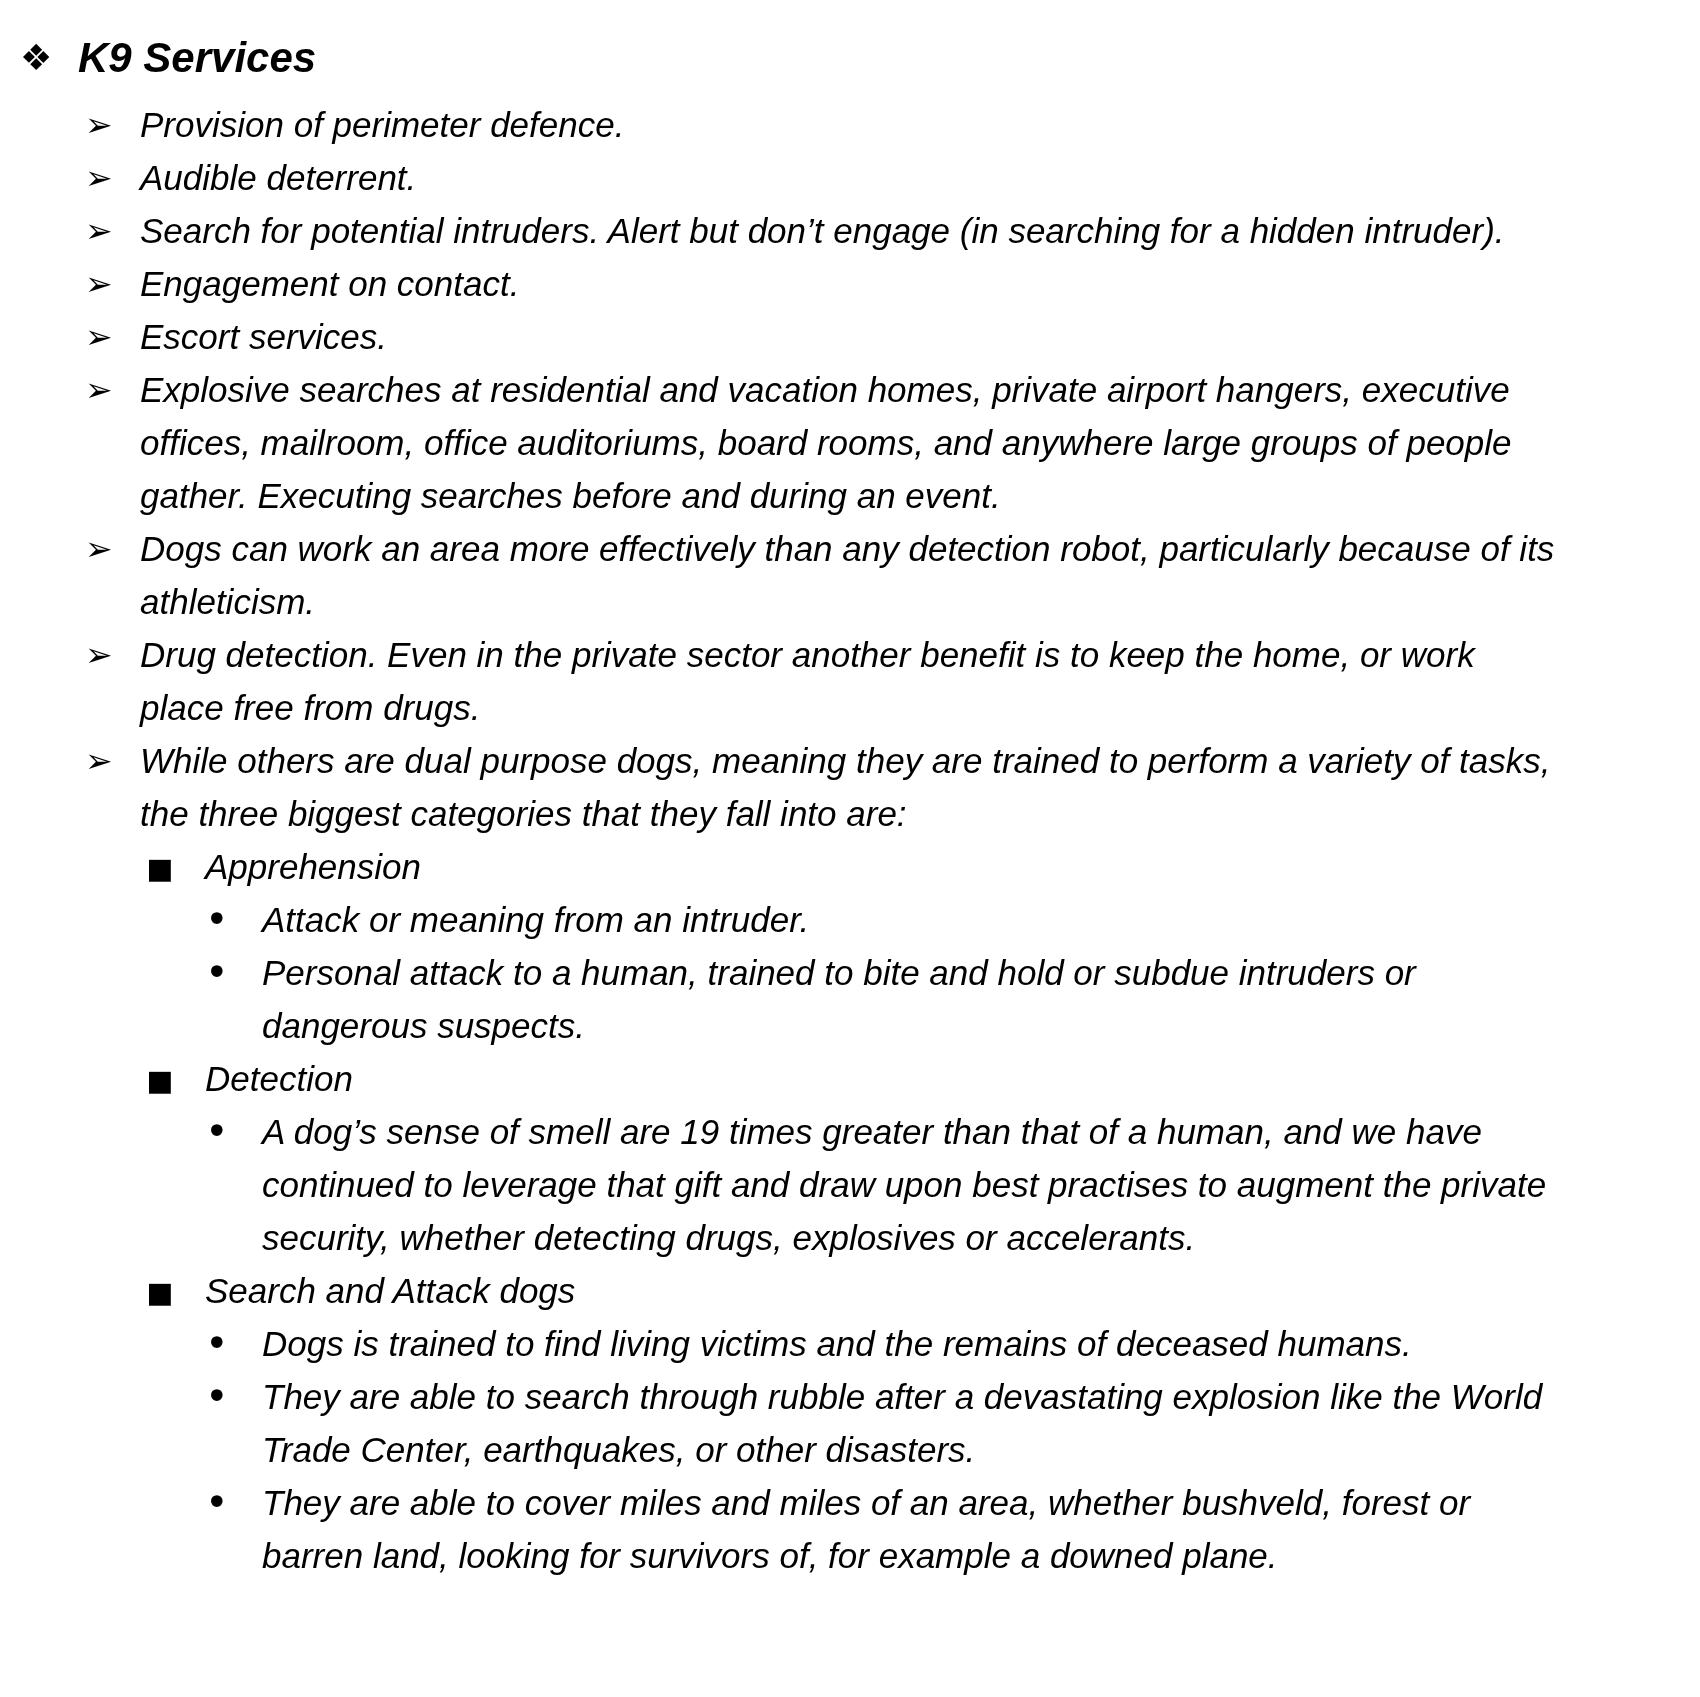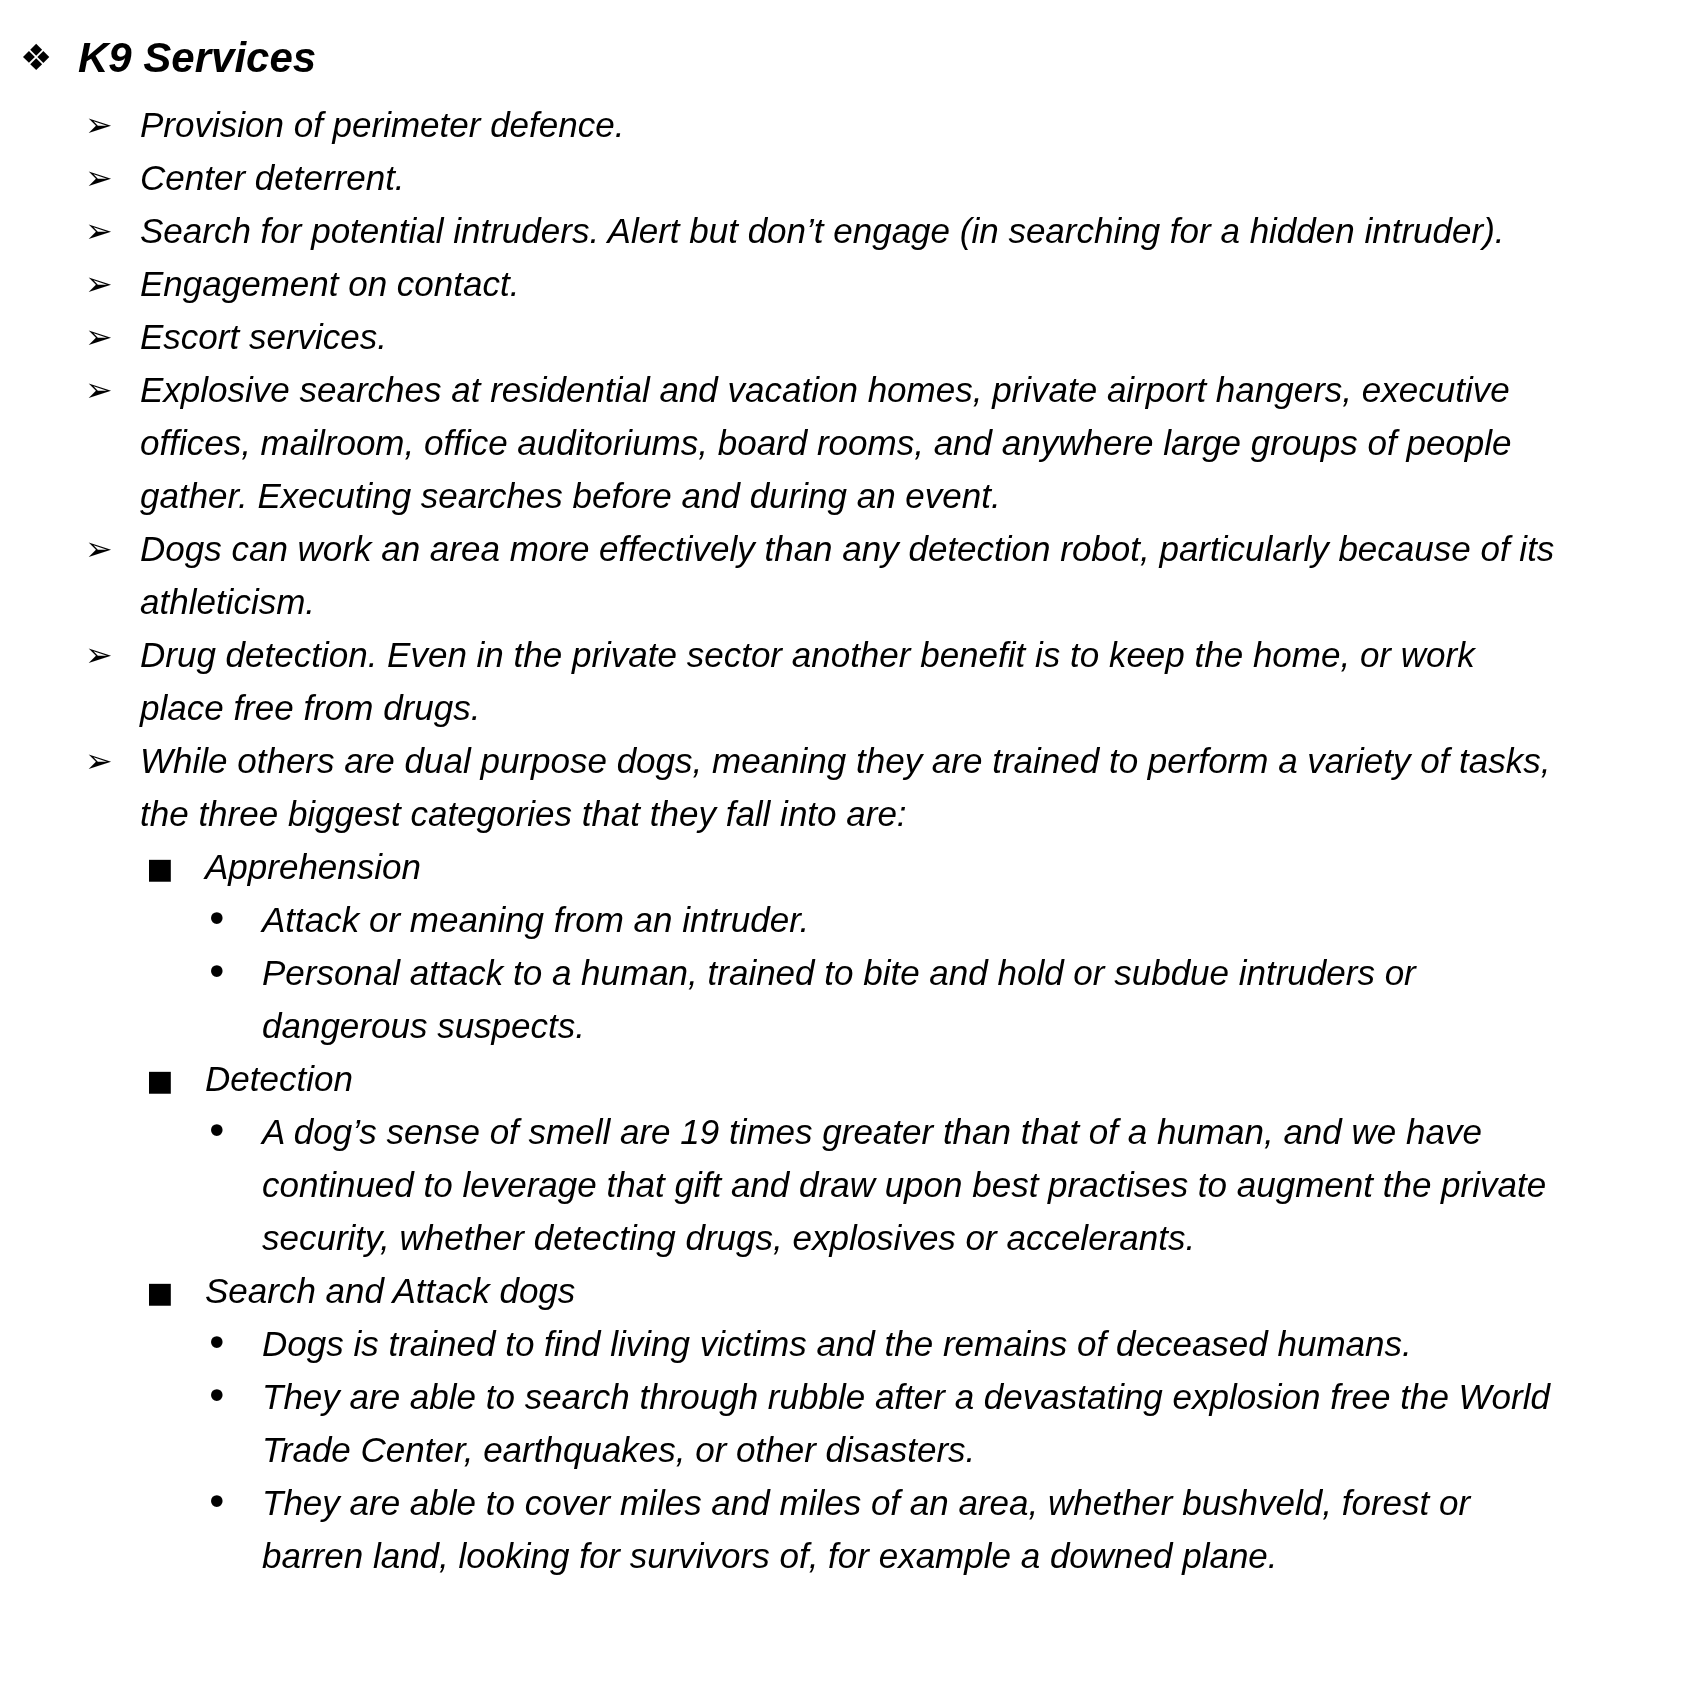--- a/index.html
+++ b/index.html
@@ -55,21 +55,21 @@
     <span class="bullet">❖</span>
     <span class="text">K9 Services</span>
   </div>
 
   <div class="item l1">
     <span class="bullet">➢</span>
     <span class="text">Provision of perimeter defence.</span>
   </div>
   <div class="item l1">
     <span class="bullet">➢</span>
-    <span class="text">Center deterrent.</span>
+    <span class="text">Audible deterrent.</span>
   </div>
   <div class="item l1">
     <span class="bullet">➢</span>
     <span class="text">Search for potential intruders. Alert but don’t engage (in searching for a hidden intruder).</span>
   </div>
   <div class="item l1">
     <span class="bullet">➢</span>
     <span class="text">Engagement on contact.</span>
   </div>
   <div class="item l1">
@@ -115,20 +115,20 @@
   <div class="item l2">
     <span class="bullet">▪</span>
     <span class="text">Search and Attack dogs</span>
   </div>
   <div class="item l3">
     <span class="bullet">•</span>
     <span class="text">Dogs is trained to find living victims and the remains of deceased humans.</span>
   </div>
   <div class="item l3">
     <span class="bullet">•</span>
-    <span class="text">They are able to search through rubble after a devastating explosion free the World Trade Center, earthquakes, or other disasters.</span>
+    <span class="text">They are able to search through rubble after a devastating explosion like the World Trade Center, earthquakes, or other disasters.</span>
   </div>
   <div class="item l3">
     <span class="bullet">•</span>
     <span class="text">They are able to cover miles and miles of an area, whether bushveld, forest or barren land, looking for survivors of, for example a downed plane.</span>
   </div>
 
 </div>
 
 </body></html>

